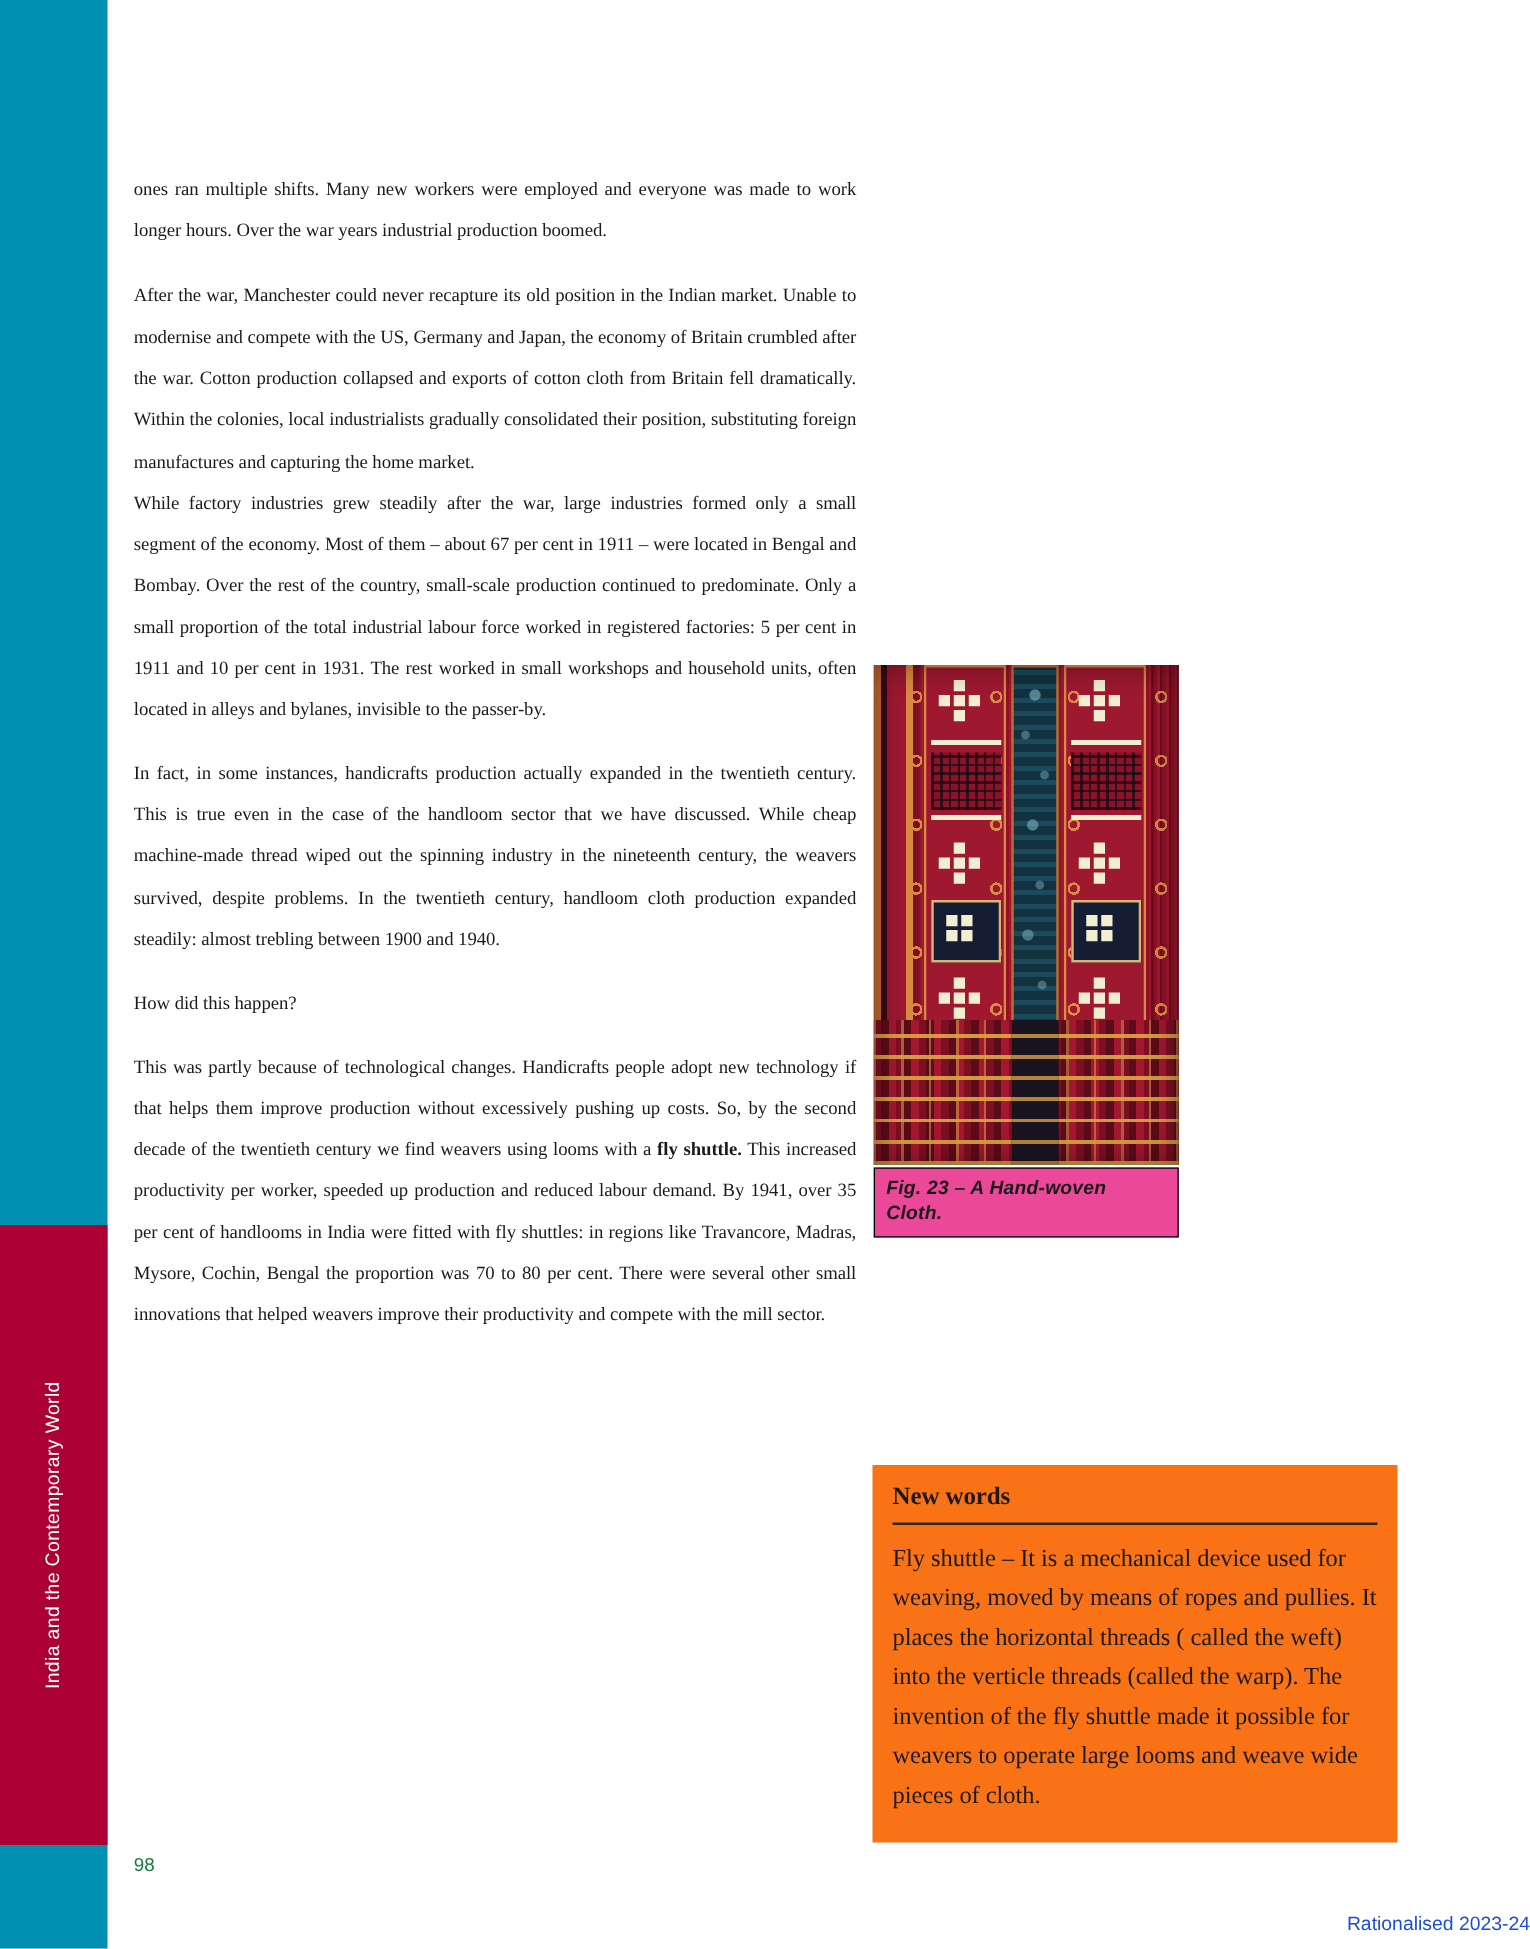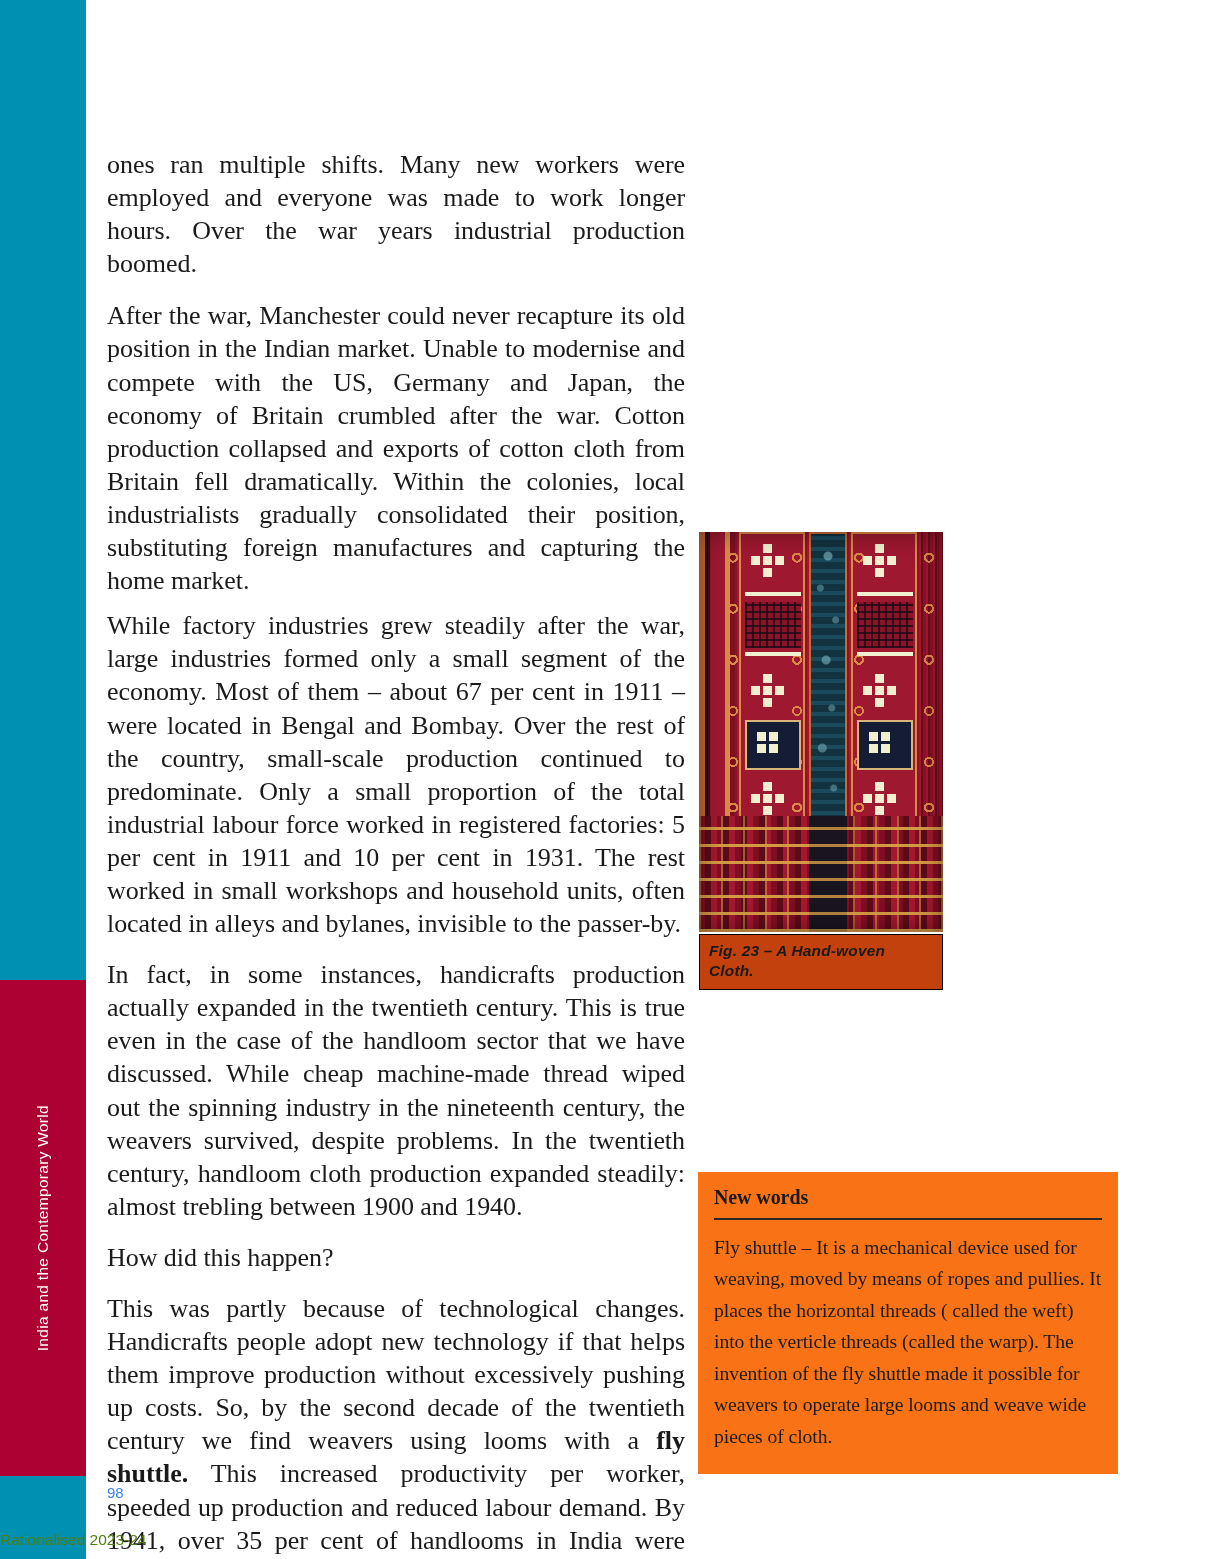--- a/index.html
+++ b/index.html
@@ -55,24 +55,24 @@
   }
 
   
   #main-column {
     position: absolute;
     left: 107px;
     top: 136px;
     width: 578px;
   }
   .para {
-    font-size: 26px;
+    font-size: 15px;
     line-height: 33.1px;
     text-align: justify;
-    margin: 12px 0 14px 0;
+    margin: 0 0 14px 0;
     letter-spacing: -0.05px;
   }
   .para b { font-weight: bold; }
 
   
   #section-heading-row {
     display: flex;
     align-items: center;
     margin: 34px 0 16px 0;
   }
@@ -230,21 +230,21 @@
     box-shadow: inset 0 0 26px rgba(0,0,0,0.42);
     pointer-events:none;
   }
 
   
   #figure-caption-box {
     width: 240px;
     border: 1.5px solid #000000;
     padding: 6px 15px 8px 9px;
     margin-top: 2px;
-    background: #c2410c;
+    background: #ec4899;
     box-sizing: border-box;
     width: 244px;
   }
   #figure-caption-title {
     font-family: "Liberation Sans", sans-serif;
     font-style: italic;
     font-weight: bold;
     font-size: 15.4px;
     line-height: 20px;
     letter-spacing: 0.2px;
@@ -290,31 +290,31 @@
     letter-spacing: -0.05px;
   }
 
   
   #page-number {
     position: absolute;
     left: 107px;
     top: 1484px;
     font-family: "Liberation Sans", sans-serif;
     font-size: 15px;
-    color: #3b82f6;
+    color: #15803d;
   }
   #footer-note {
     position: absolute;
     left: 0;
     top: 1531px;
     width: 1224px;
-    text-align: left;
+    text-align: right;
     font-family: "Liberation Sans", sans-serif;
     font-size: 15.5px;
-    color: #4d7c0f;
+    color: #1d4ed8;
   }
 </style>
 </head>
 <body>
 
 <div id="page-body">
 
   <div id="left-band-teal"></div>
   <div id="left-band-red"></div>
   <div id="vertical-book-title">

